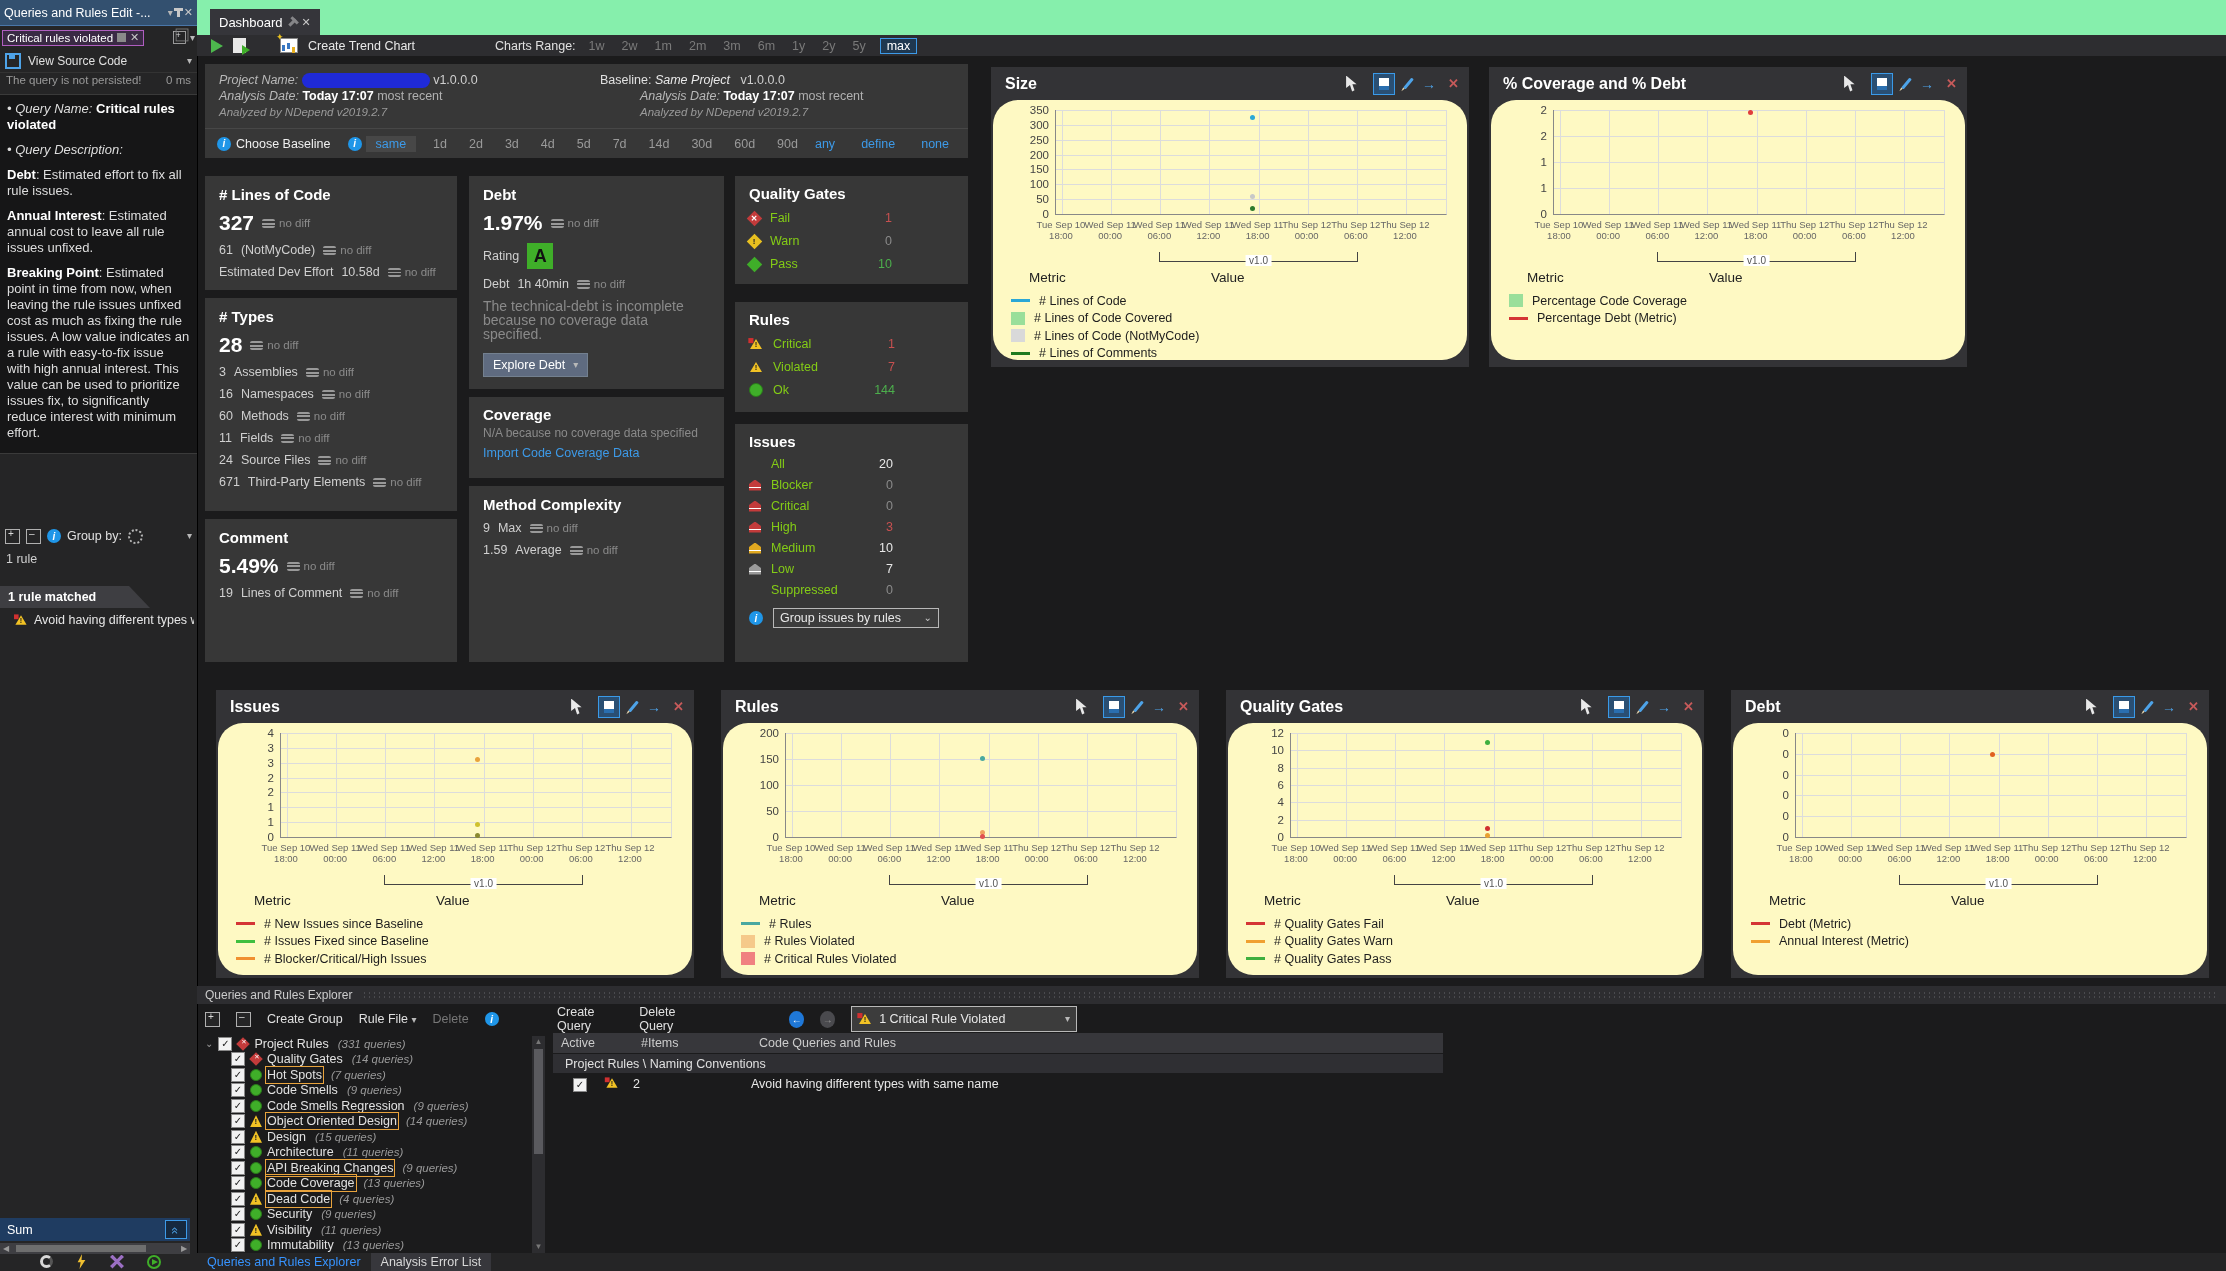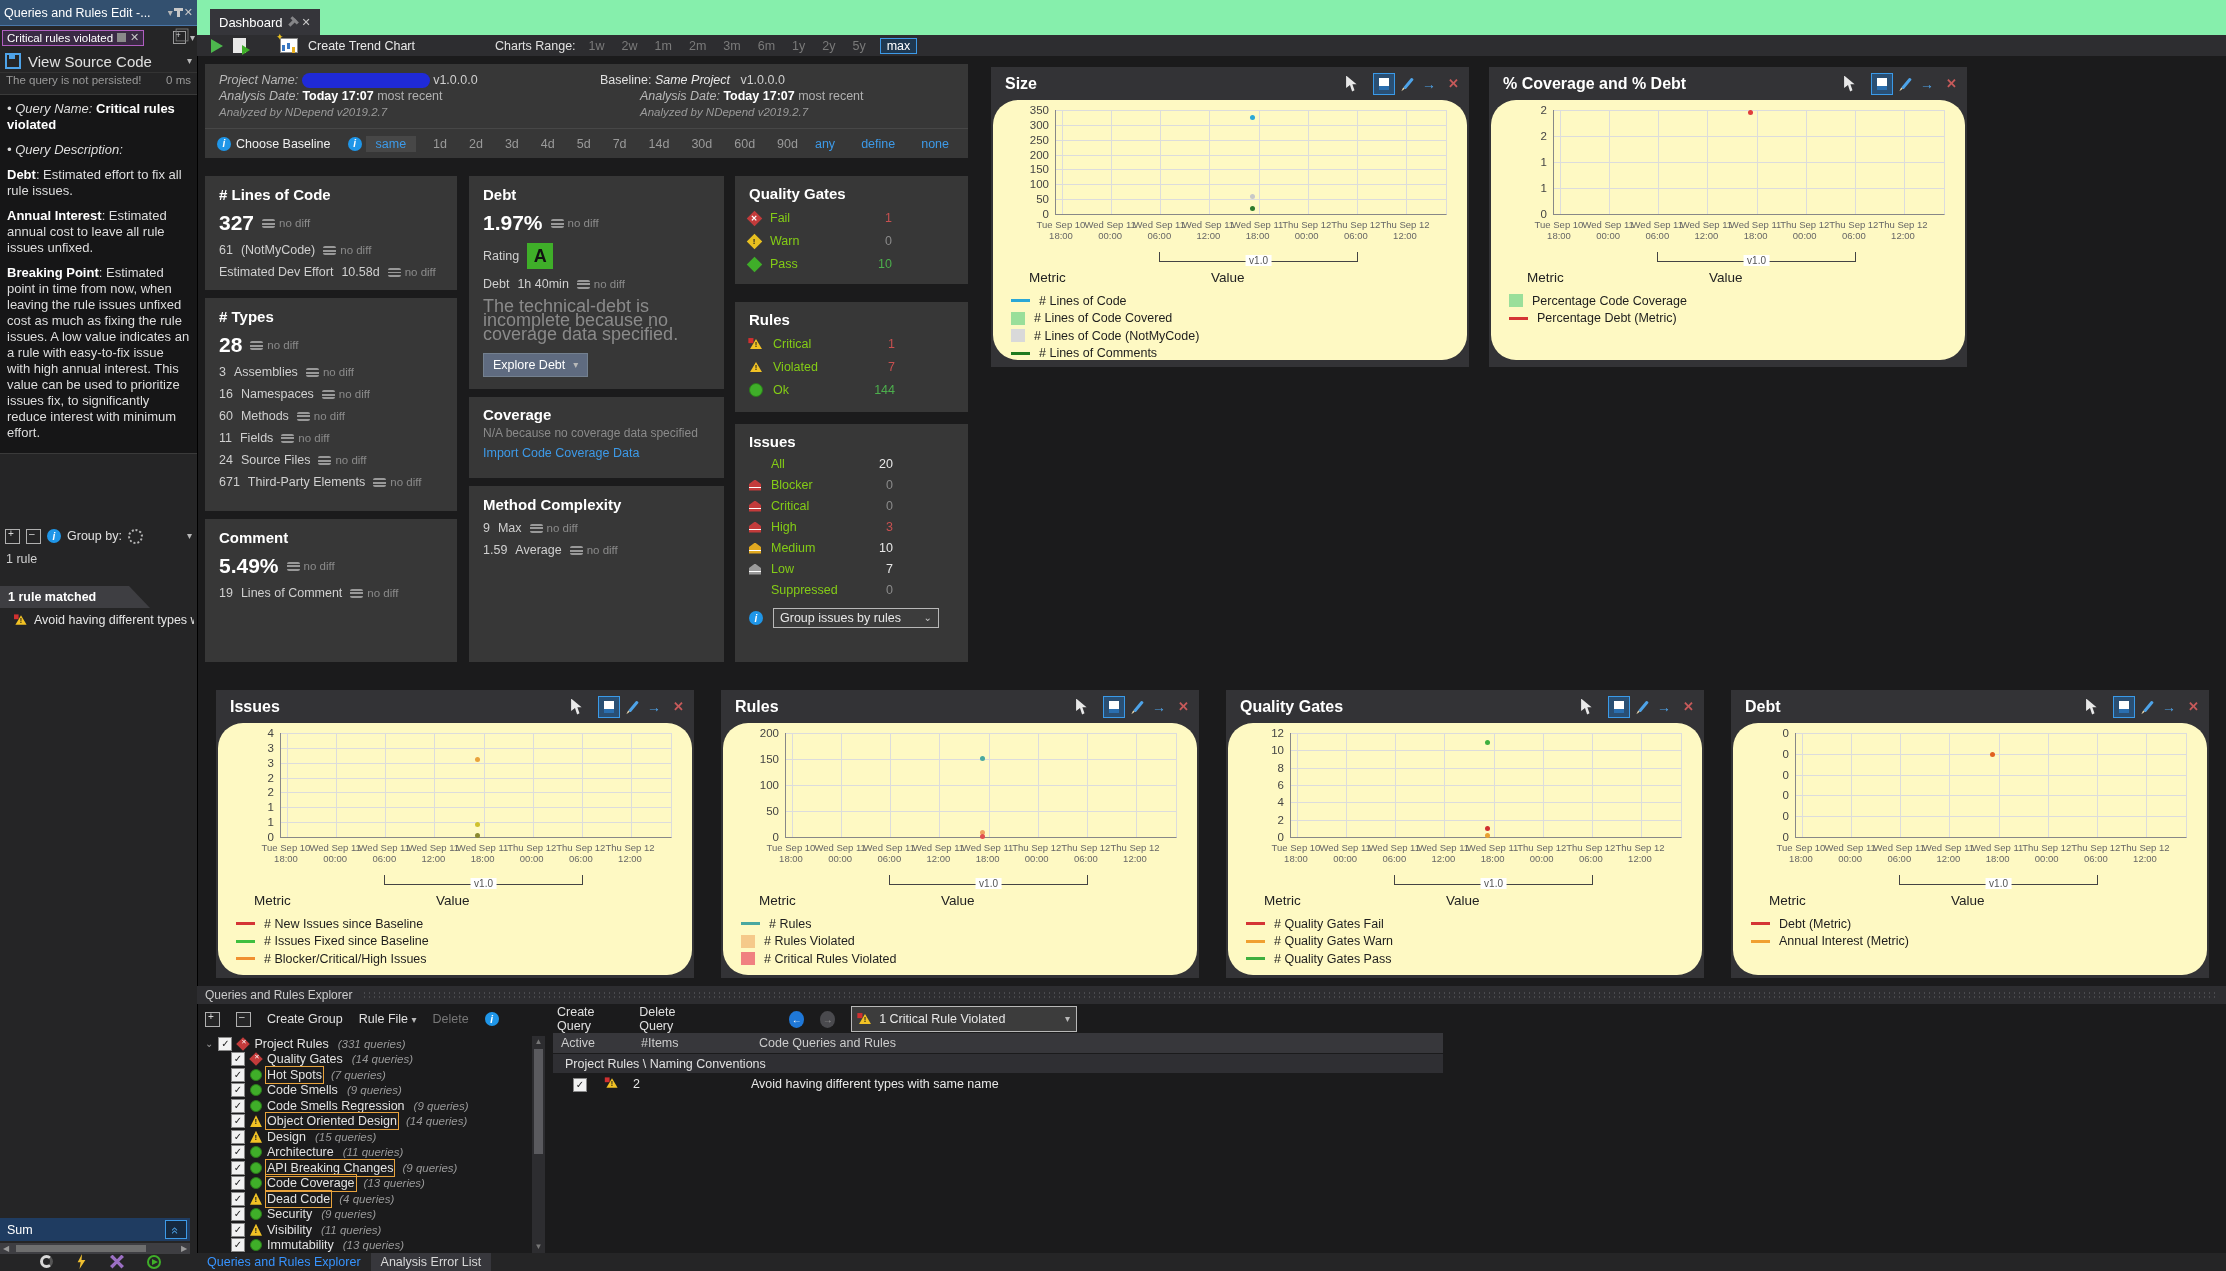--- a/index.html
+++ b/index.html
@@ -163,21 +163,21 @@
         <span>Critical rules violated</span>
         <span style="width:9px;height:9px;background:#8a8a8a;display:inline-block"></span>
         <span class="i-x">✕</span>
       </span>
       <span style="flex:1"></span>
       <span class="i-layers" style="transform:scale(.85)"></span>
       <span class="i-chev">▾</span>
     </div>
     <div class="lp-toolbar abs">
       <span class="i-save"></span>
-      <span style="color:#e0e0e0;font-size:15px">View Source Code</span>
+      <span style="color:#e0e0e0;font-size:12px">View Source Code</span>
       <span style="flex:1"></span>
       <span class="i-chev">▾</span>
     </div>
     <div class="lp-status abs">
       <span>The query is not persisted!</span>
       <span>0 ms</span>
     </div>
     <div id="query-desc" class="abs">
       <p><span class="qname-lbl">• Query Name:</span>
          <b>Critical rules violated</b></p>
@@ -382,21 +382,21 @@
       </div>
     <div class="mrow">
         <span>Rating</span>
       <span style="width:26px;height:26px;background:#3fae29;color:#111;font-weight:bold;font-size:18px;display:inline-flex;align-items:center;justify-content:center">A</span>
       </div>
     <div class="mrow">
         <span>Debt</span>
         <span>1h 40min</span>
       <span class="nodiff">no diff</span>
       </div>
-    <div class="mrow" style="color:#8a8a8a;font-size:18px;line-height:14px">The technical-debt is incomplete because no coverage data specified.</div>
+    <div class="mrow" style="color:#8a8a8a;font-size:14px;line-height:14px">The technical-debt is incomplete because no coverage data specified.</div>
     <div class="mrow" style="margin-top:12px">
         <span class="explore-btn">
       <span>Explore Debt</span>
           <span class="i-chev">▾</span>
         </span>
       </div>
   </div>
 
   <div class="panel abs" style="left:469px;top:397px;width:255px;height:81px;padding:9px 14px">
     <h3>Coverage</h3>

